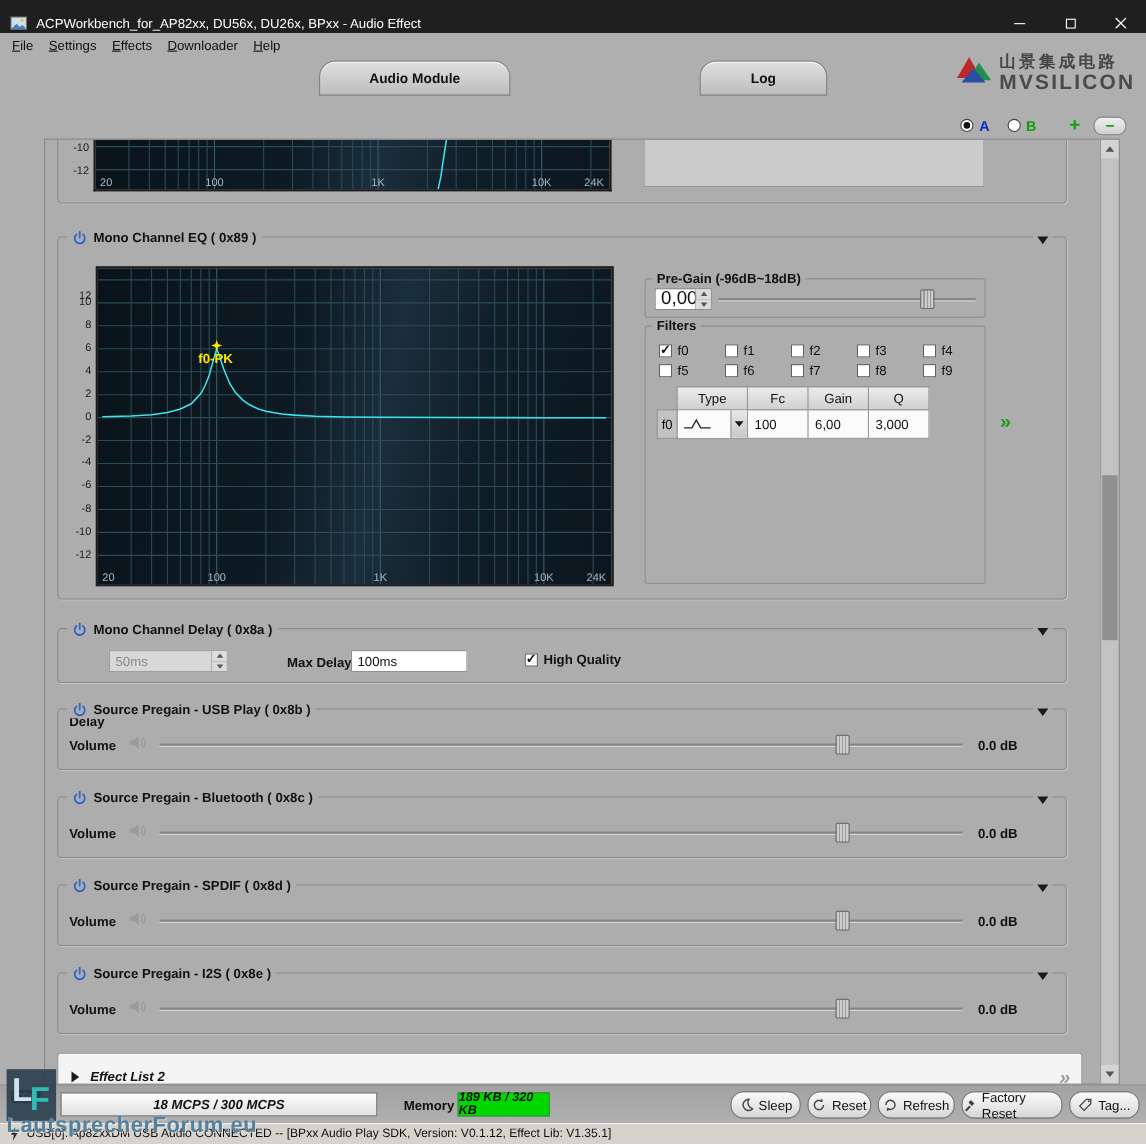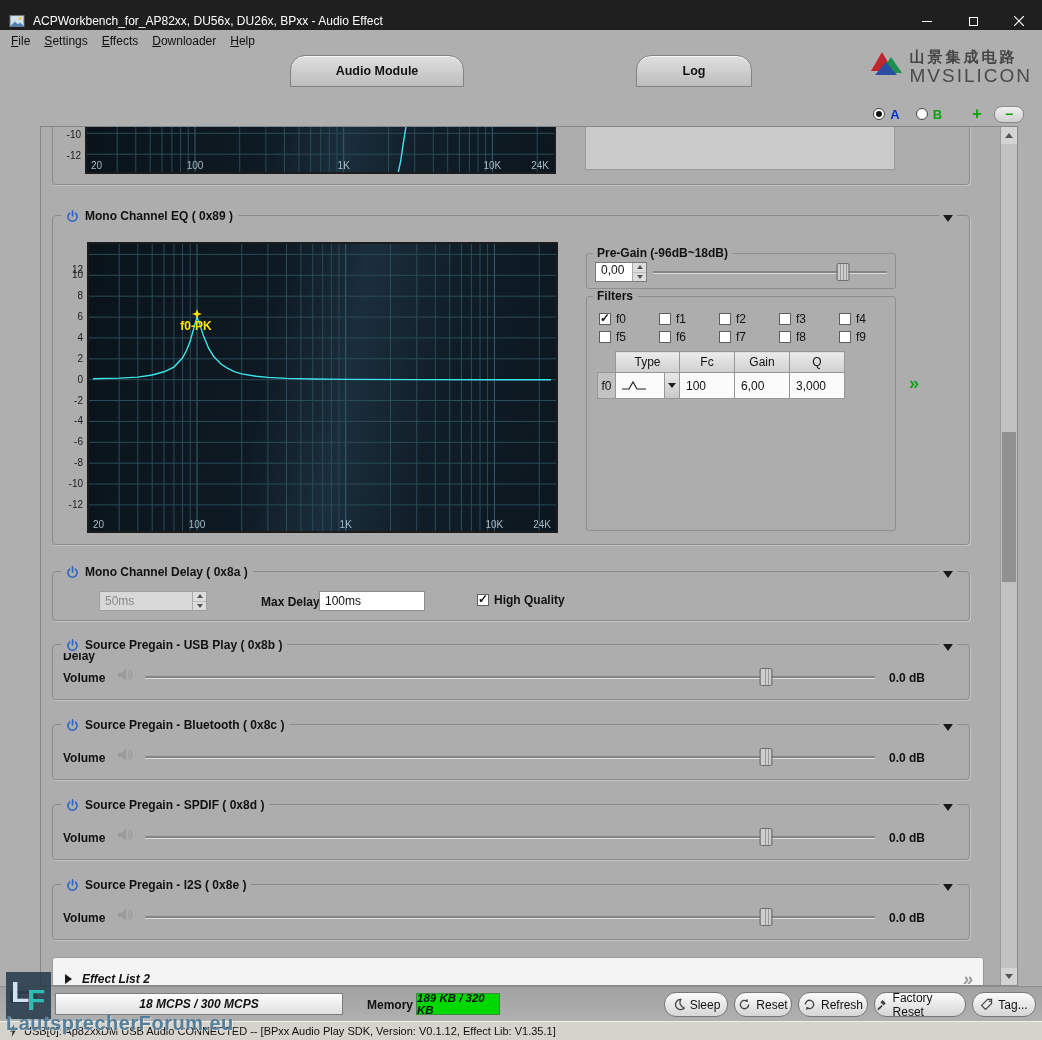--- a/index.html
+++ b/index.html
@@ -24,21 +24,21 @@
 .tabband{position:absolute;left:0;top:52px;right:0;height:74px;}
 .tab{position:absolute;top:3px;height:32px;border:1px solid #828282;border-radius:15px 15px 0 0;display:flex;align-items:center;justify-content:center;font-weight:bold;font-size:12.5px;background:linear-gradient(#e0e0e0,#bdbdbd);box-shadow:inset 0 1px 0 rgba(255,255,255,.7);}
 .tab.active{background:linear-gradient(#f4f4f4,#cfcfcf);}
 .mvlogo{position:absolute;right:10px;top:-4px;display:flex;align-items:center;gap:6px;}
 .tri-stack{position:relative;width:32px;height:34px;}
 .tri-stack .t{position:absolute;width:0;height:0;border-left:11px solid transparent;border-right:11px solid transparent;}
 .t-red{border-bottom:19px solid #c0272d;left:0;top:2px;}
 .t-green{border-bottom:16px solid #1e8f4e;left:9px;top:7px;}
 .t-blue{border-bottom:13px solid #2b4ea2;left:4px;top:12px;}
 .mv-cn{font-size:15px;font-weight:bold;letter-spacing:3px;color:#454545;line-height:18px;}
-.mv-en{font-size:19px;font-weight:normal;letter-spacing:2px;color:#4a4a4a;line-height:20px;}
+.mv-en{font-size:19px;font-weight:bold;letter-spacing:2px;color:#4a4a4a;line-height:20px;}
 
 
 .abrow{position:absolute;top:52px;right:18px;height:20px;display:flex;align-items:center;}
 .radio{width:12px;height:12px;border:1px solid #444;border-radius:50%;background:#fff;position:relative;display:inline-block;}
 .radio.on::after{content:"";position:absolute;left:2px;top:2px;width:6px;height:6px;border-radius:50%;background:#111;}
 .ab-a{color:#0431c8;font-weight:bold;font-size:13px;margin:0 0 0 5px;}
 .ab-b{color:#0fa00f;font-weight:bold;font-size:13px;margin:0 0 0 5px;}
 .gap1{margin-left:16px;}
 .ab-plus{color:#0fa00f;font-weight:bold;font-size:17px;margin-left:30px;}
 .ab-minus{display:inline-block;width:30px;height:17px;margin-left:12px;border:1px solid #8a8a8a;border-radius:8px;background:linear-gradient(#f0f0f0,#cfcfcf);color:#0fa00f;text-align:center;line-height:14px;font-weight:bold;font-size:14px;}
@@ -72,21 +72,21 @@
 
 .chartwrap{position:absolute;border:2px solid #1c1c1c;background:linear-gradient(100deg,#0a131a 0%,#0e1a23 38%,#1b2e3c 55%,#101e28 72%,#0c161e 100%);}
 .chartwrap.notop{border-top:none;}
 .chartwrap svg{display:block;font-family:"Liberation Sans",sans-serif;}
 .ylabels{position:absolute;width:26px;font-size:10px;color:#1c1c1c;}
 .ylabels span{position:absolute;right:0;line-height:11px;}
 
 
 .lbl{position:absolute;font-weight:bold;white-space:nowrap;}
 .val{position:absolute;font-weight:bold;white-space:nowrap;}
-.spin{position:absolute;width:52px;height:20px;background:#fff;border:1px solid #7a7a7a;display:flex;align-items:flex-start;padding-left:5px;font-size:12px;}
+.spin{position:absolute;width:52px;height:20px;background:#fff;border:1px solid #7a7a7a;display:flex;align-items:flex-end;padding-left:5px;font-size:17px;}
 .arrows{position:absolute;right:0;top:0;width:14px;height:100%;border-left:1px solid #aaa;display:flex;flex-direction:column;}
 .sa{flex:1;background:#dcdcdc;display:flex;align-items:center;justify-content:center;border-bottom:1px solid #bbb;}
 .sa:last-child{border-bottom:none;}
 .tri-up-s{width:0;height:0;border-left:3px solid transparent;border-right:3px solid transparent;border-bottom:4px solid #555;}
 .tri-down-s{width:0;height:0;border-left:3px solid transparent;border-right:3px solid transparent;border-top:4px solid #555;}
 .slider{position:absolute;height:20px;}
 .slider .track{position:absolute;left:0;right:0;top:9px;height:2px;background:#858585;box-shadow:0 1px 0 #dedede;}
 .slider .thumb{position:absolute;top:1px;width:13px;height:18px;transform:translateX(-50%);background:repeating-linear-gradient(90deg,#cdcdcd 0 2px,#9a9a9a 2px 3px);border:1px solid #6d6d6d;border-radius:2px;}
 .cb{width:12px;height:12px;background:#fff;border:1px solid #5f5f5f;position:relative;display:inline-block;flex:none;}
 .cb.on::after{content:"✓";position:absolute;left:0;top:-3px;font-size:12px;font-weight:bold;color:#111;}

